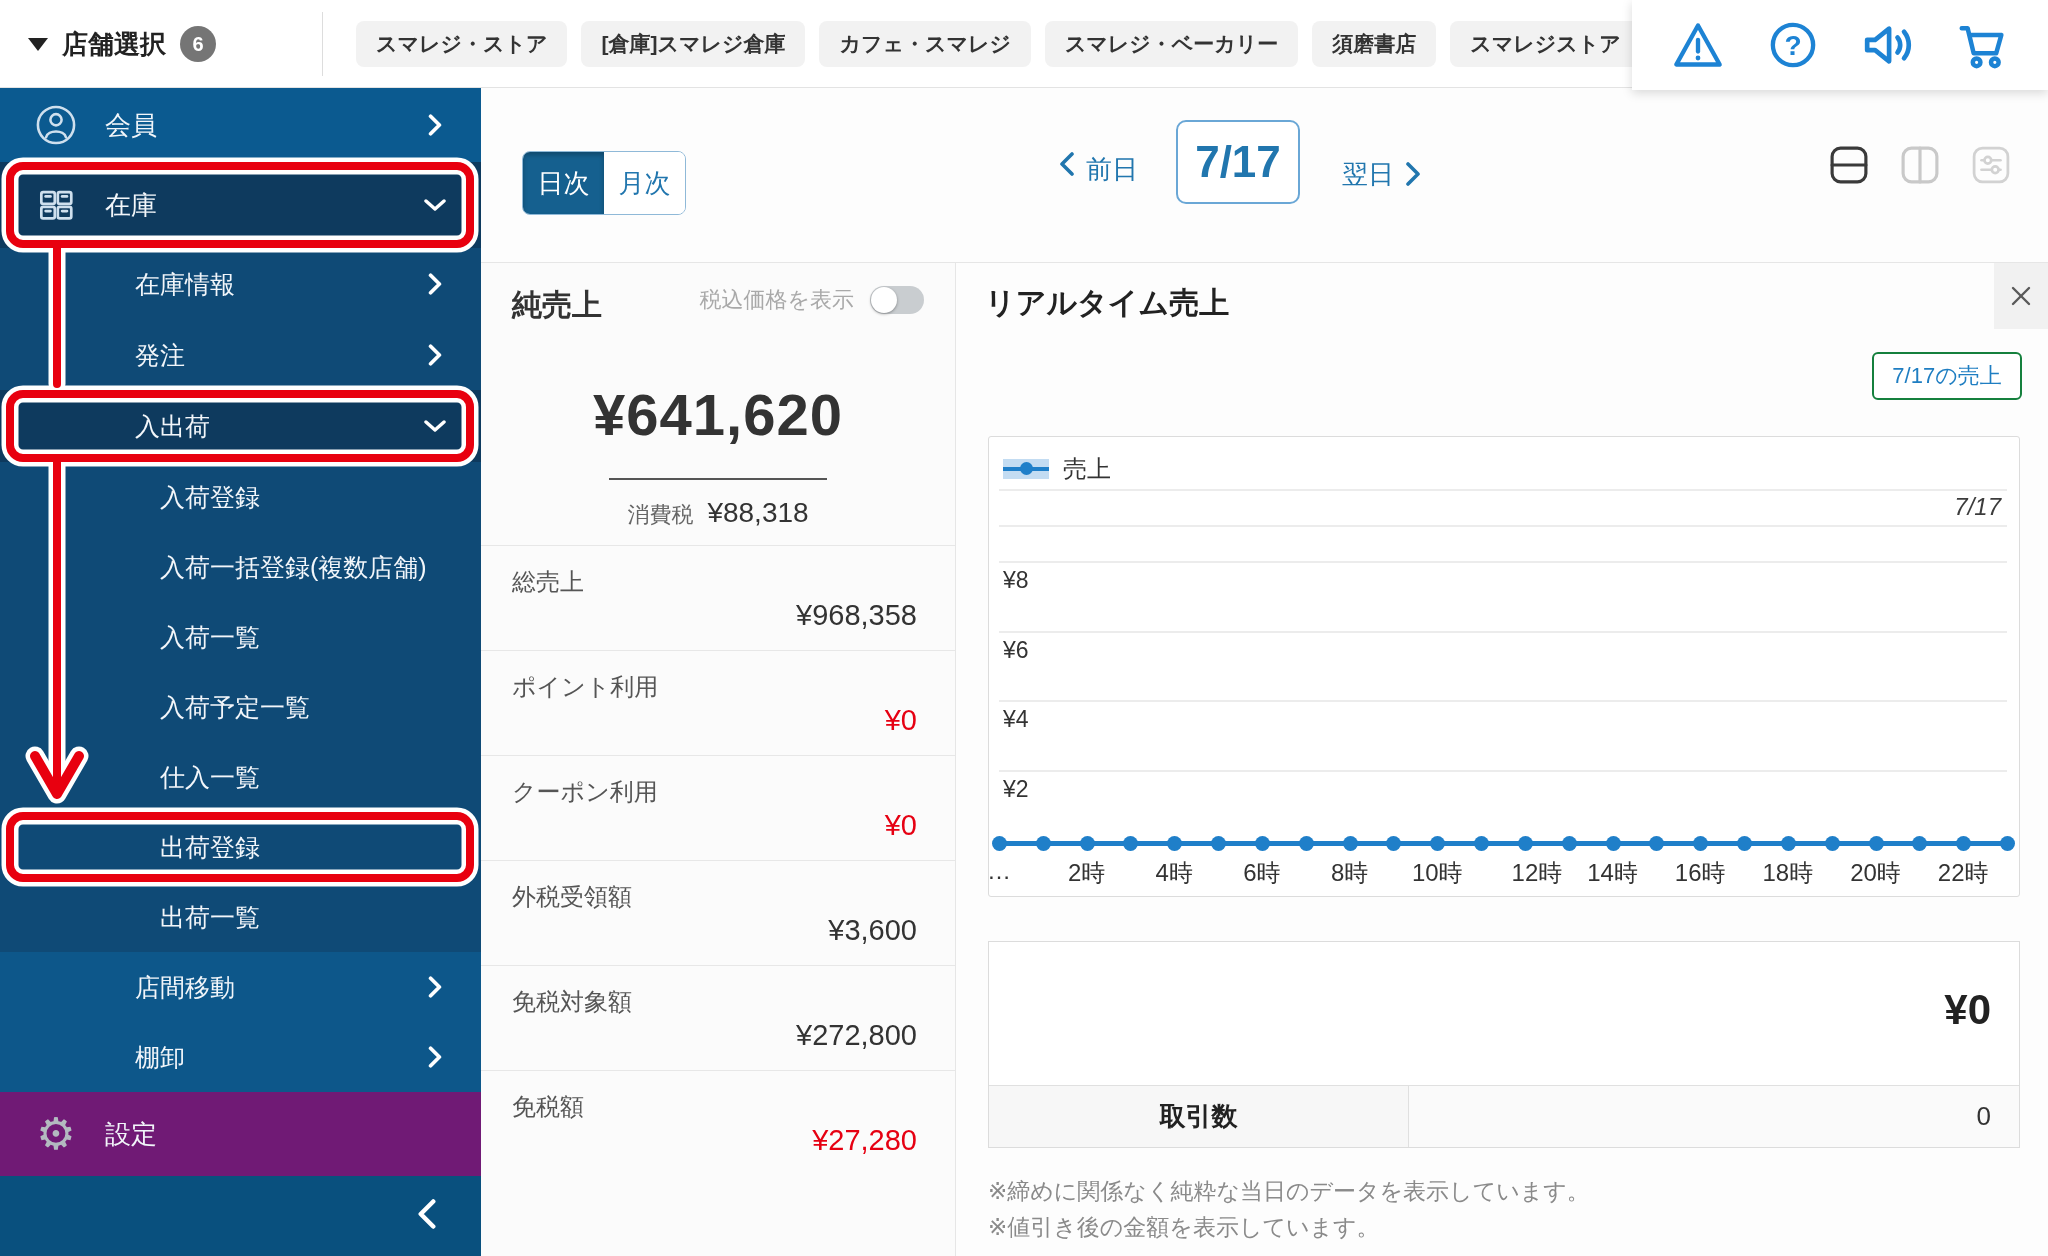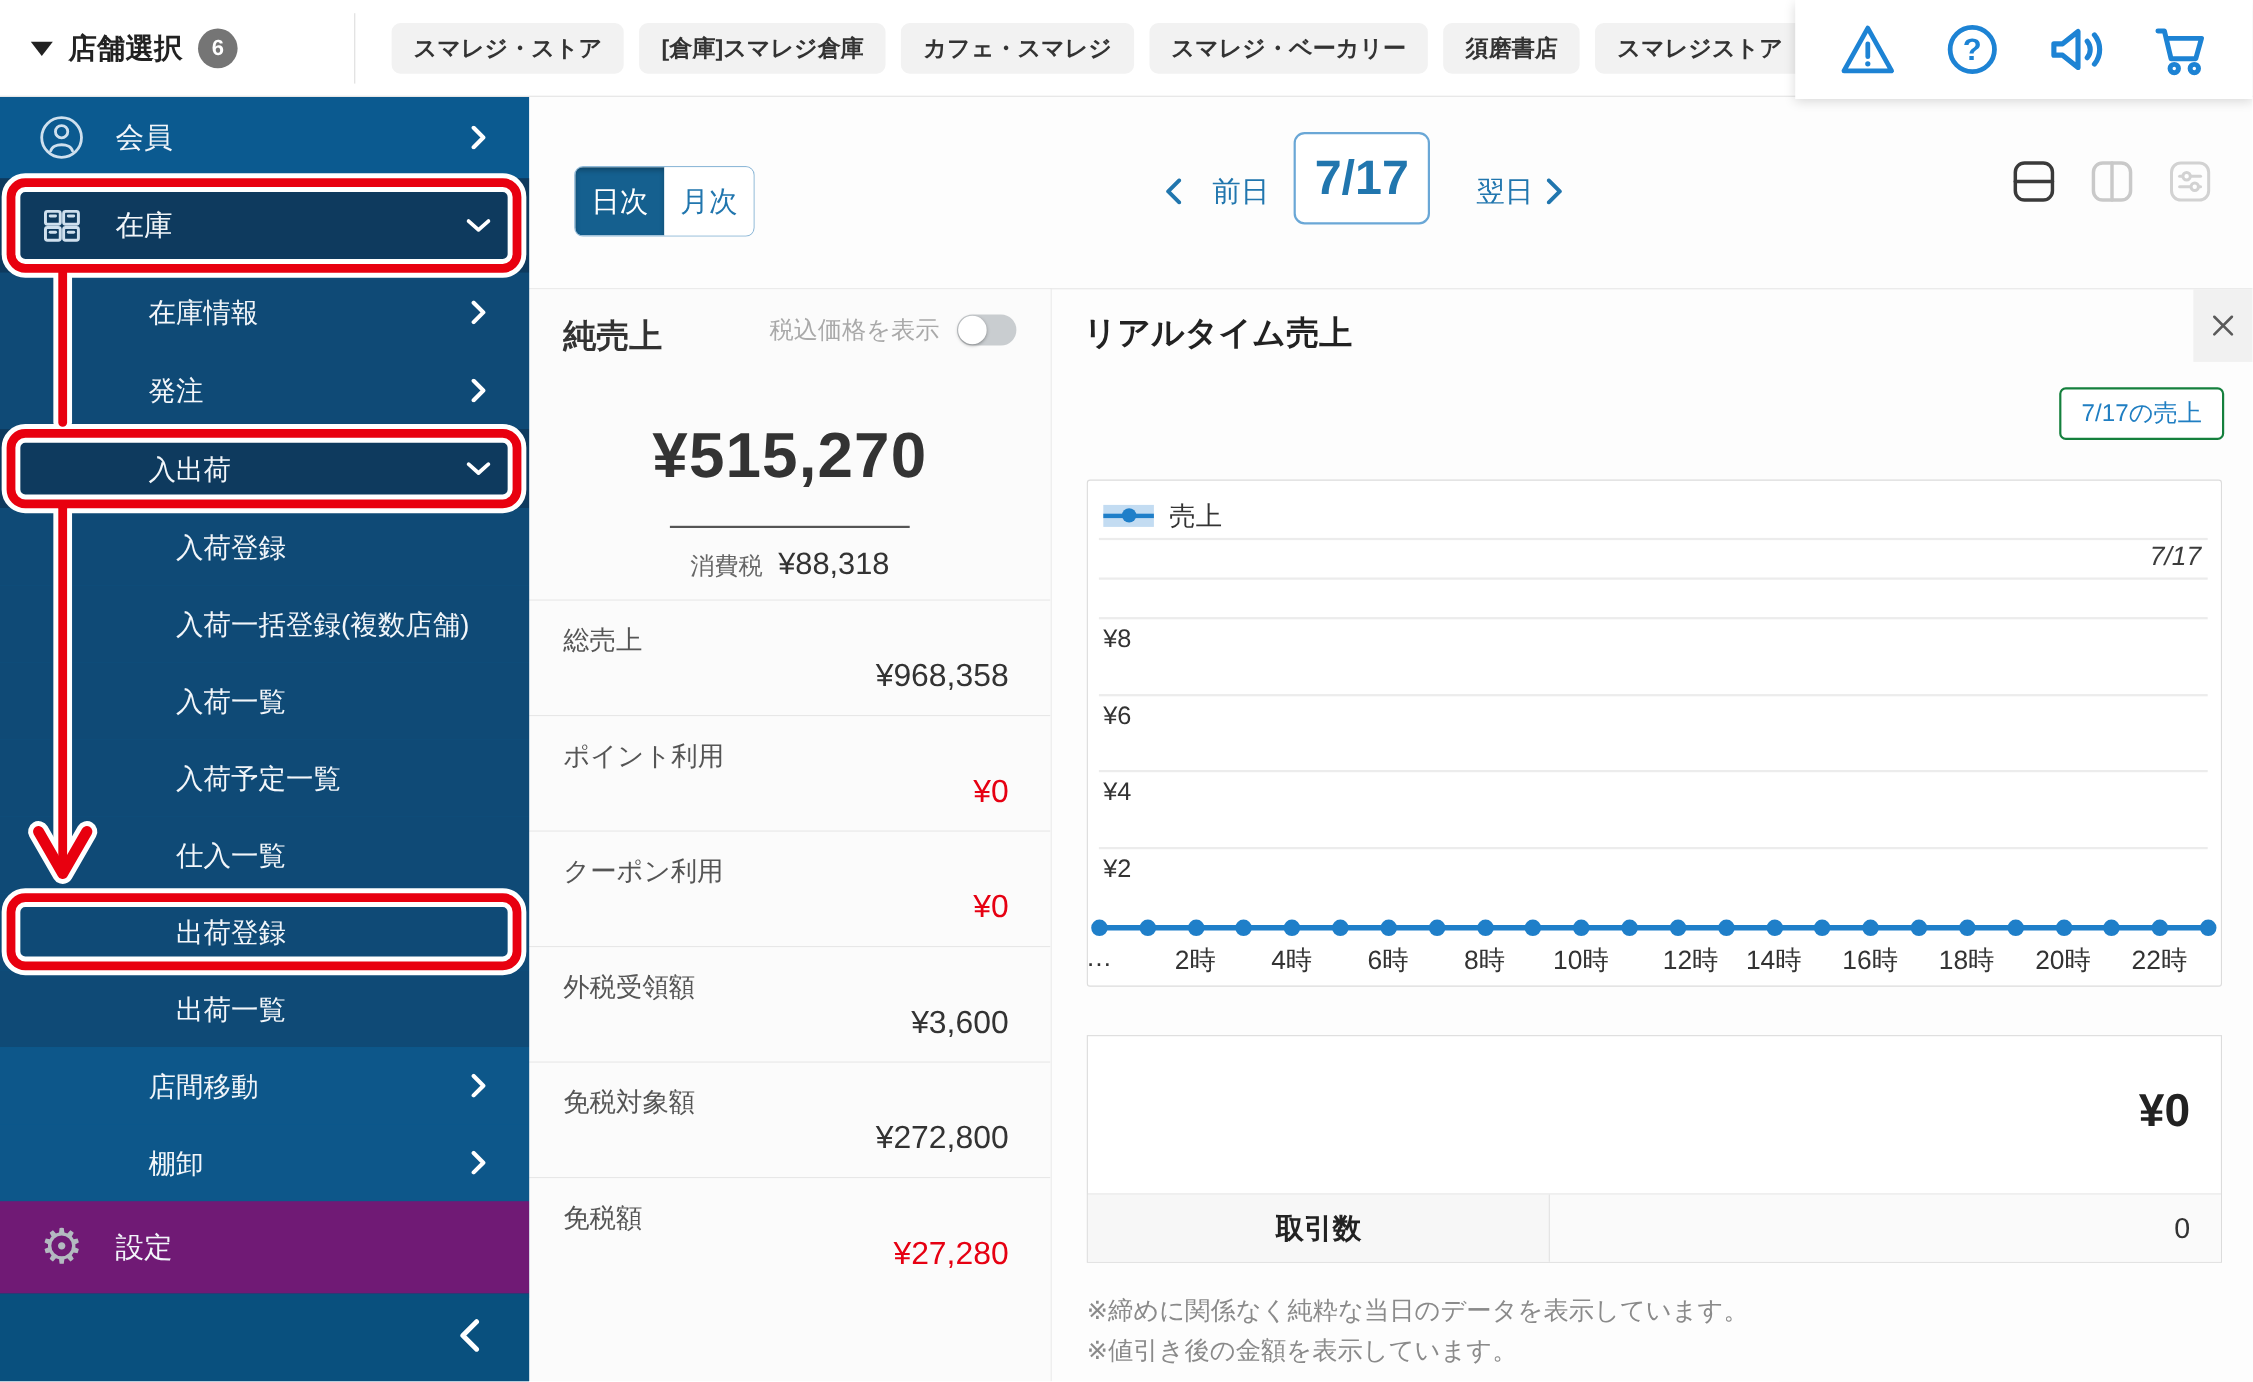--- a/index.html
+++ b/index.html
@@ -49,21 +49,21 @@
   .main-hline{position:absolute;left:481px;top:262px;width:1567px;height:1px;background:#e6e6e6;}
   .main-vline{position:absolute;left:955px;top:262px;width:1px;height:994px;background:#e6e6e6;}
 
   
   .view-toggle{position:absolute;left:522px;top:151px;height:64px;display:flex;border:1px solid #8fb9d8;border-radius:8px;overflow:hidden;background:#fff;}
   .vt-btn{width:81px;display:flex;align-items:center;justify-content:center;font-size:26px;cursor:pointer;}
   .vt-active{background:#15608f;color:#fff;box-shadow:inset 0 3px 5px rgba(0,0,0,0.25);}
   .vt-inactive{color:#2176ae;background:#fff;}
 
   
-  .date-nav-prev{position:absolute;left:1060px;top:152px;height:44px;display:flex;align-items:center;gap:28px;color:#2176ae;font-size:26px;cursor:pointer;}
+  .date-nav-prev{position:absolute;left:1060px;top:152px;height:44px;display:flex;align-items:flex-start;gap:12px;color:#2176ae;font-size:26px;cursor:pointer;}
   .date-nav-next{position:absolute;left:1342px;top:152px;height:44px;display:flex;align-items:center;gap:12px;color:#2176ae;font-size:26px;cursor:pointer;}
   .date-nav-prev svg,.date-nav-next svg{stroke:#2176ae;fill:none;stroke-width:3.6;stroke-linecap:round;stroke-linejoin:round;}
   .date-box{position:absolute;left:1176px;top:120px;width:124px;height:84px;border:2px solid #6aa7d6;border-radius:10px;background:#fff;display:flex;align-items:center;justify-content:center;font-size:44px;font-weight:bold;color:#2176ae;cursor:pointer;}
 
   
   .layout-icons{position:absolute;left:1830px;top:146px;display:flex;gap:33px;}
   .li-box{width:38px;height:38px;cursor:pointer;}
   .li-box svg{fill:none;stroke-linecap:round;}
 
   
@@ -342,21 +342,21 @@
   <div class="left-panel">
     <div class="sum-header">
       <span class="sum-title">純売上</span>
       <span class="tax-group">
         <span class="tax-label">税込価格を表示</span>
         <span class="switch">
             <span class="knob"></span>
           </span>
       </span>
     </div>
-    <div class="net-sales">¥515,270</div>
+    <div class="net-sales">¥641,620</div>
     <div class="net-underline"></div>
     <div class="tax-line">
       <span class="t1">消費税</span><span class="t2">¥88,318</span>
     </div>
     <div class="sum-rows">
       <div class="sum-row">
         <span class="lab">総売上</span>
         <span class="val">¥968,358</span>
       </div>
       <div class="sum-row">

